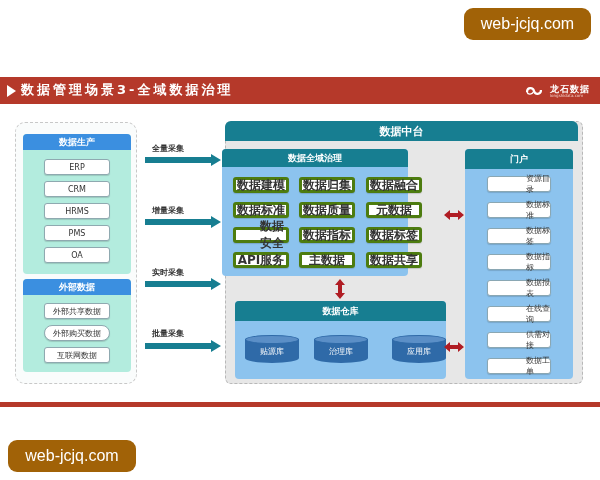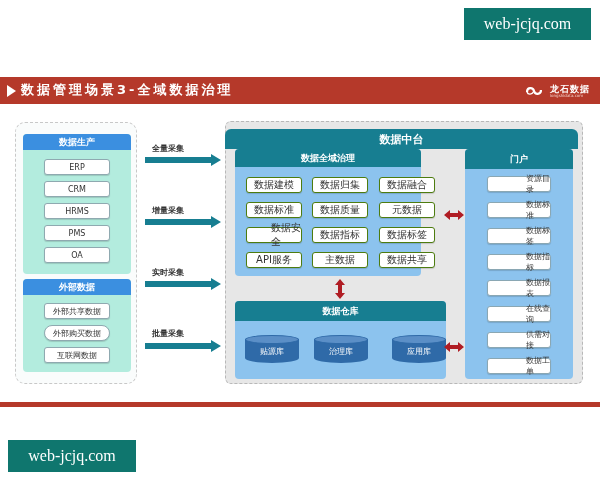--- a/index.html
+++ b/index.html
@@ -1,21 +1,21 @@
 <!DOCTYPE html>
 <html><head>
 <meta charset="utf-8">
 <style>
   * { box-sizing: border-box; margin: 0; padding: 0; }
   html, body { width: 600px; height: 480px; background: #ffffff; overflow: hidden;
     font-family: "DejaVu Sans", "Liberation Sans", sans-serif; }
 
   
-  .wm { position: absolute; background: #0f766e; color: #ffffff; font-family: Liberation Serif, serif;
-    font-size: 16px; display: flex; align-items: center; justify-content: center; }
+  .wm { position: absolute; background: #a16207; color: #ffffff; font-family: Liberation Sans, sans-serif;
+    font-size: 16px; display: flex; align-items: center; justify-content: center; border-radius: 9px; }
 
   
   .titlebar { position: absolute; left: 0; top: 77px; width: 600px; height: 27px; background: #b5392a; }
   .titlebar .tri { position: absolute; left: 7px; top: 8px; width: 0; height: 0;
     border-top: 6px solid transparent; border-bottom: 6px solid transparent; border-left: 9px solid #ffffff; }
   .titlebar .title { position: absolute; left: 21px; top: 4px; color: #ffffff; font-size: 13px;
     letter-spacing: 3px; font-weight: bold; }
   .logo { position: absolute; right: 10px; top: 3px; height: 22px; display: flex; align-items: center; gap: 8px; }
   .logo .mark { width: 16px; height: 10px; position: relative; }
   .logo .txtwrap { display: flex; flex-direction: column; line-height: 1; }
@@ -36,27 +36,27 @@
 
   
   .arrow-label { position: absolute; left: 152px; font-size: 8px; font-weight: bold; color: #333; }
   .arrow { position: absolute; left: 145px; width: 76px; height: 12px; }
 
   
   .platform { position: absolute; left: 225px; top: 121px; width: 358px; height: 263px;
     border: 1px dashed #b8b8b8; border-radius: 6px; background: #e7e7e7; }
   .platform-head { position: absolute; left: 225px; top: 121px; width: 353px; height: 20px;
     background: #177e91; border-radius: 6px 6px 0 0; color: #fff; font-size: 11px; font-weight: bold;
-    display: flex; align-items: center; justify-content: center; margin-top: 8px; }
+    display: flex; align-items: center; justify-content: center; }
   .panel { position: absolute; background: #8cc3ee; border-radius: 4px; }
   .panel-head { height: 18px; background: #177e91; color: #fff; font-size: 9px; font-weight: bold;
     display: flex; align-items: center; justify-content: center; border-radius: 4px 4px 0 0; }
-  .gbox { position: absolute; width: 56px; height: 16px; background: #fff; border: 1px solid #4d7c0f;
-    border-radius: 3px; font-size: 10px; color: #333; display: flex; align-items: center; justify-content: center;
-    box-shadow: 0 1px 1px rgba(0,0,0,0.15); }
+  .gbox { position: absolute; width: 56px; height: 16px; background: #fff; border: 3px solid #4d7c0f;
+    border-radius: 3px; font-size: 12px; color: #333; display: flex; align-items: center; justify-content: center;
+    box-shadow: 0 1px 1px rgba(0,0,0,0.15); font-weight: bold; }
   .pbox { position: absolute; left: 22px; width: 64px; height: 16px; background: #fff; border: 1px solid #8aa7b3;
     border-radius: 3px; font-size: 8px; color: #333; display: flex; align-items: center; justify-content: center;
     box-shadow: 0 1px 1px rgba(0,0,0,0.15); padding-left: 38px; }
 
   .cyl { position: absolute; width: 54px; height: 30px; }
   .cyl .body { position: absolute; left: 0; top: 4px; width: 54px; height: 24px; background: #2f6aa8;
     border-radius: 0 0 27px 27px / 0 0 5px 5px; }
   .cyl .top { position: absolute; left: 0; top: 0; width: 54px; height: 9px; background: #5b8fc7;
     border-radius: 50%; border: 1px solid #2f6aa8; }
   .cyl .lbl { position: absolute; left: 0; top: 11px; width: 54px; text-align: center; color: #fff; font-size: 8px; }
@@ -118,21 +118,21 @@
   </svg>
 
 <div class="arrow-label" style="top:328px;">批量采集</div>
 <svg class="arrow" style="top:340px;" viewBox="0 0 76 12">
     <polygon points="0,3 66,3 66,0 76,6 66,12 66,9 0,9" fill="#177e91"></polygon>
   </svg>
 
 <div class="platform"></div>
 <div class="platform-head">数据中台</div>
 
-<div class="panel" style="left:235px;top:149px;width:186px;height:127px;">
+<div class="panel" style="left:222px;top:149px;width:186px;height:127px;">
   <div class="panel-head">数据全域治理</div>
   <div class="gbox" style="left:11px;top:28px;">数据建模</div>
   <div class="gbox" style="left:77px;top:28px;">数据归集</div>
   <div class="gbox" style="left:144px;top:28px;">数据融合</div>
   <div class="gbox" style="left:11px;top:53px;">数据标准</div>
   <div class="gbox" style="left:77px;top:53px;">数据质量</div>
   <div class="gbox" style="left:144px;top:53px;">元数据</div>
   <div class="gbox" style="left:11px;top:78px;padding-left:24px;">数据安全</div>
   <div class="gbox" style="left:77px;top:78px;">数据指标</div>
   <div class="gbox" style="left:144px;top:78px;">数据标签</div>

